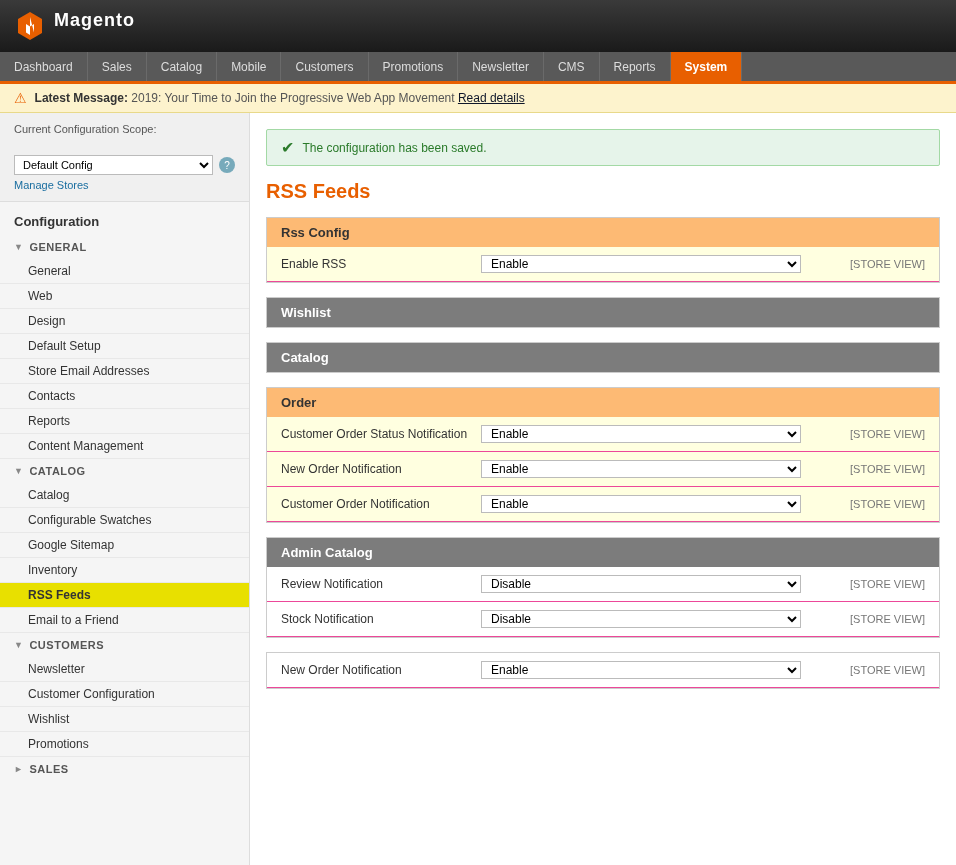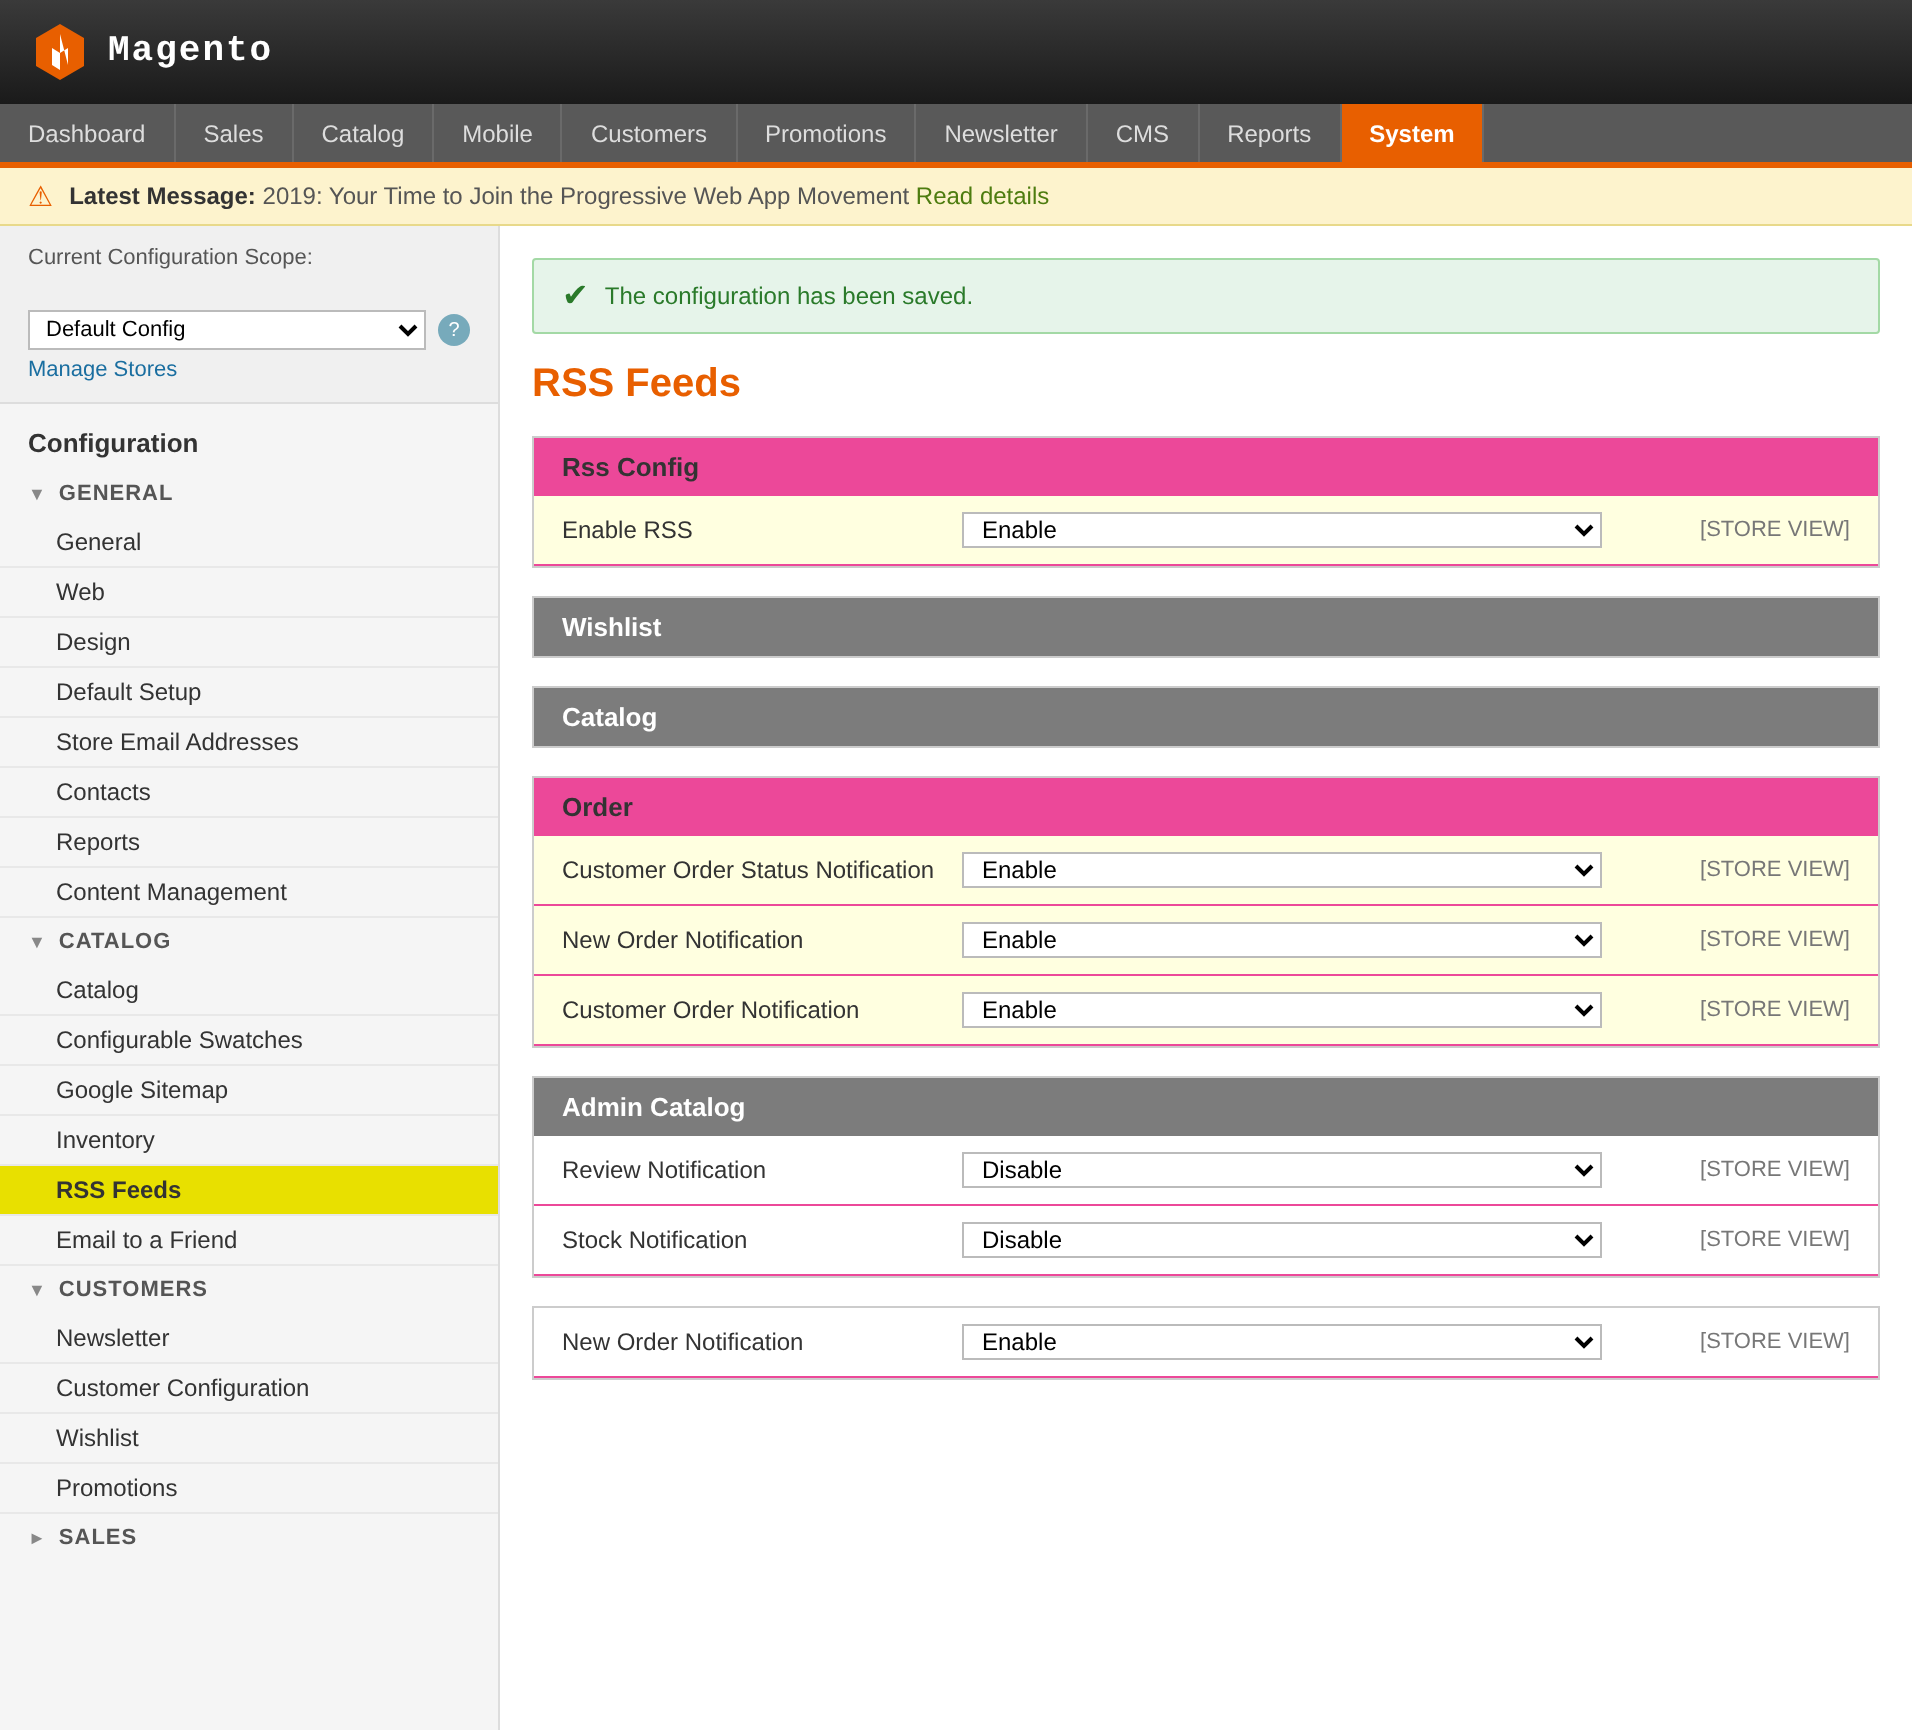--- a/index.html
+++ b/index.html
@@ -8,23 +8,22 @@
     
     .header {
       background: linear-gradient(to bottom, #3a3a3a, #1a1a1a);
       padding: 8px 14px;
       display: flex;
       align-items: center;
       height: 52px;
     }
     .logo {
       display: flex;
-      align-items: center;
+      align-items: flex-start;
       gap: 8px;
-      font-family: Liberation Mono, monospace;
     }
     .logo-icon {
       width: 32px;
       height: 32px;
     }
     .logo-text {
       color: #fff;
       font-size: 18px;
       font-weight: bold;
       letter-spacing: 1px;
@@ -60,21 +59,21 @@
       border-bottom: 1px solid #e8d98a;
       padding: 6px 14px;
       display: flex;
       align-items: center;
       gap: 8px;
       font-size: 12px;
       color: #555;
     }
     .alert-icon { color: #e85f00; font-size: 14px; }
     .alert-bar strong { color: #333; }
-    .alert-bar a { color: #4d7c0f; }
+    .alert-bar a { color: #0f172a; text-decoration: underline; }
 
     
     .main-layout {
       display: flex;
       min-height: calc(100vh - 87px);
     }
 
     
     .sidebar {
       width: 250px;
@@ -179,21 +178,21 @@
     }
     .config-section-header {
       background: #7c7c4e;
       color: #fff;
       padding: 7px 14px;
       font-size: 13px;
       font-weight: bold;
       cursor: pointer;
     }
     .config-section-header.yellow {
-      background: #ec4899;
+      background: #fdba74;
       color: #333;
     }
 
     .config-row {
       display: flex;
       align-items: center;
       padding: 8px 14px;
       border-bottom: 1px solid #ec4899;
       background: #fff;
     }

